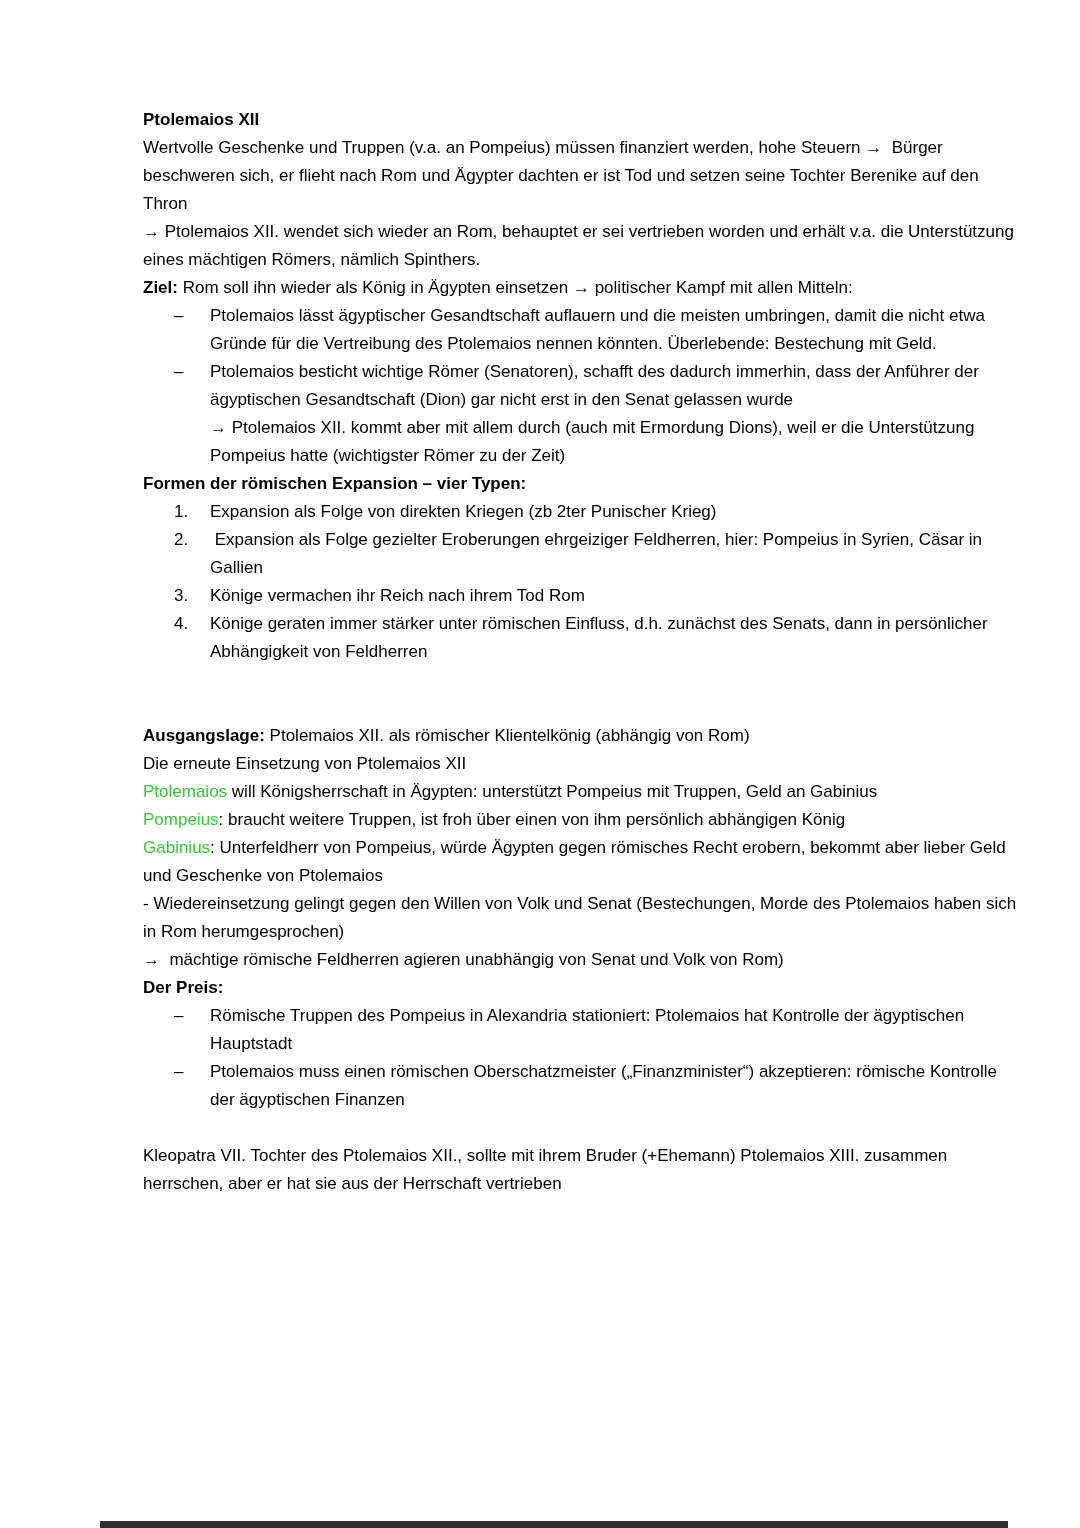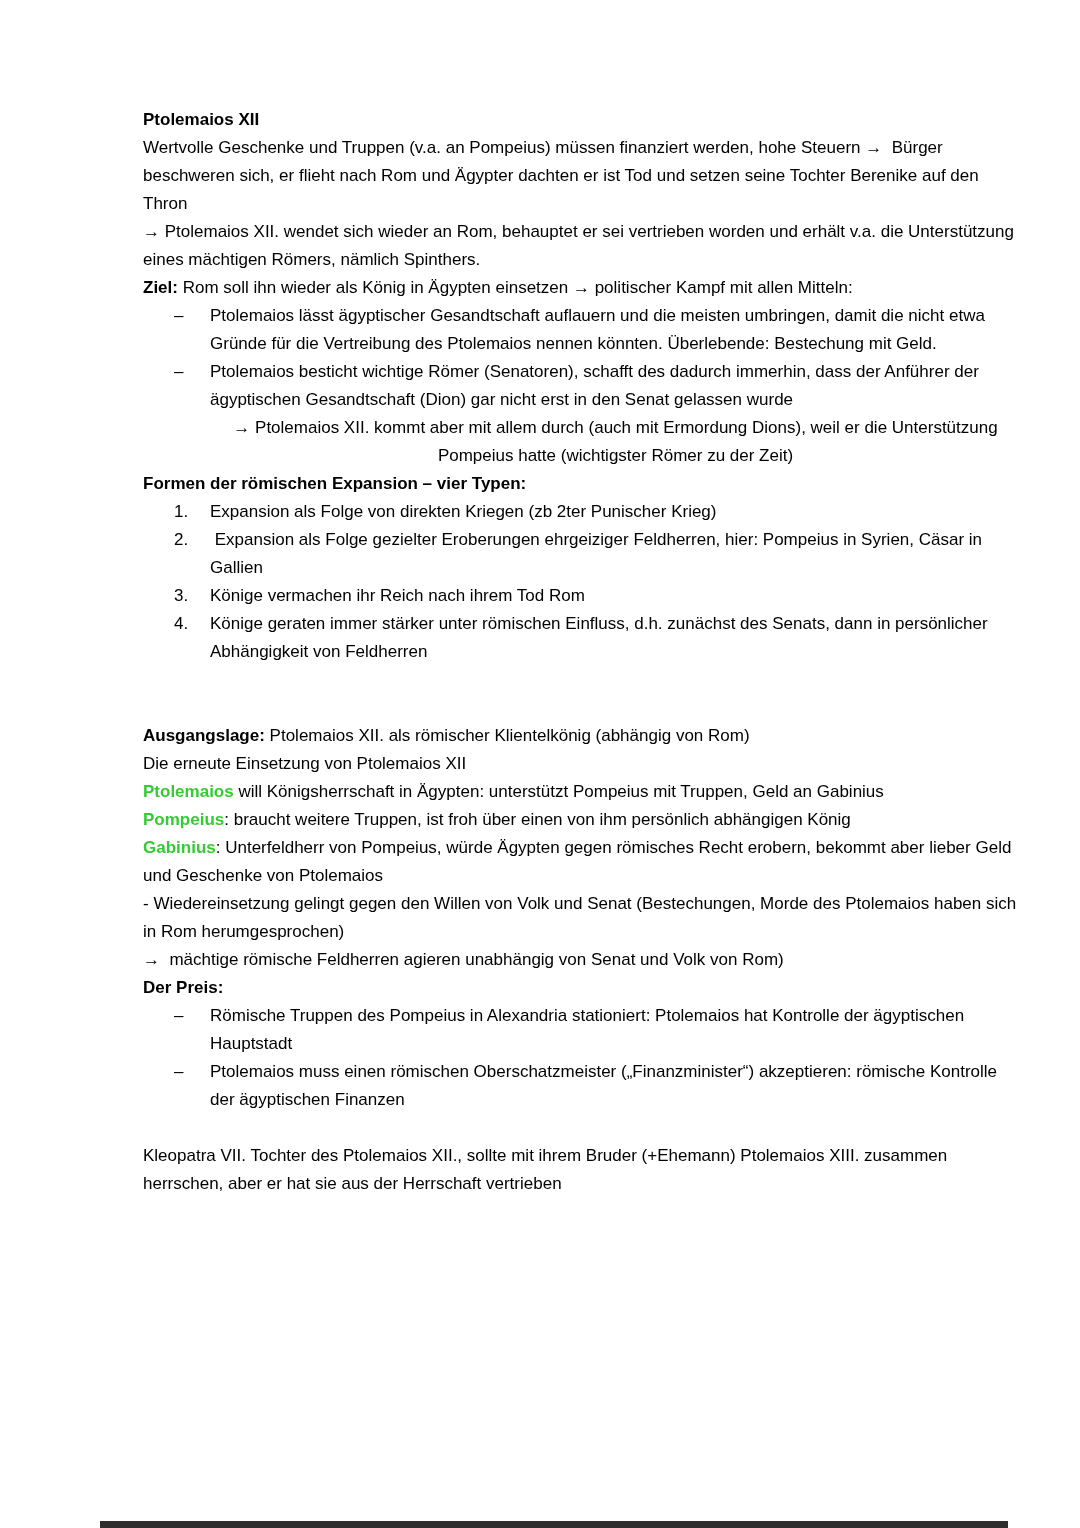--- a/index.html
+++ b/index.html
@@ -23,29 +23,29 @@
     top: 106px;
     width: 878px;
     font-size: 17px;
     line-height: 28px;
     white-space: pre-wrap;
     margin-left: 40px;
   }
   .p { margin: 0; }
   .b { font-weight: bold; }
   .i { }
-  .g { color: var(--green, #33cc33); font-weight: bold; }
+  .g { color: var(--green, #33cc33); }
   .li-dash, .li-num { display: flex; }
   .li-dash .marker, .li-num .marker {
     flex: 0 0 67px;
     box-sizing: border-box;
     padding-left: 31px;
   }
   .li-body { flex: 1 1 auto; min-width: 0; }
-  .li-cont { padding-left: 67px; text-align: center; }
+  .li-cont { padding-left: 67px; }
   .spacer { width: 100%; }
   .page-edge-bar {
     position: absolute;
     left: 100px;
     width: 908px;
     bottom: 0;
     height: 7px;
     background: #2e2e2e;
   }
 </style>

